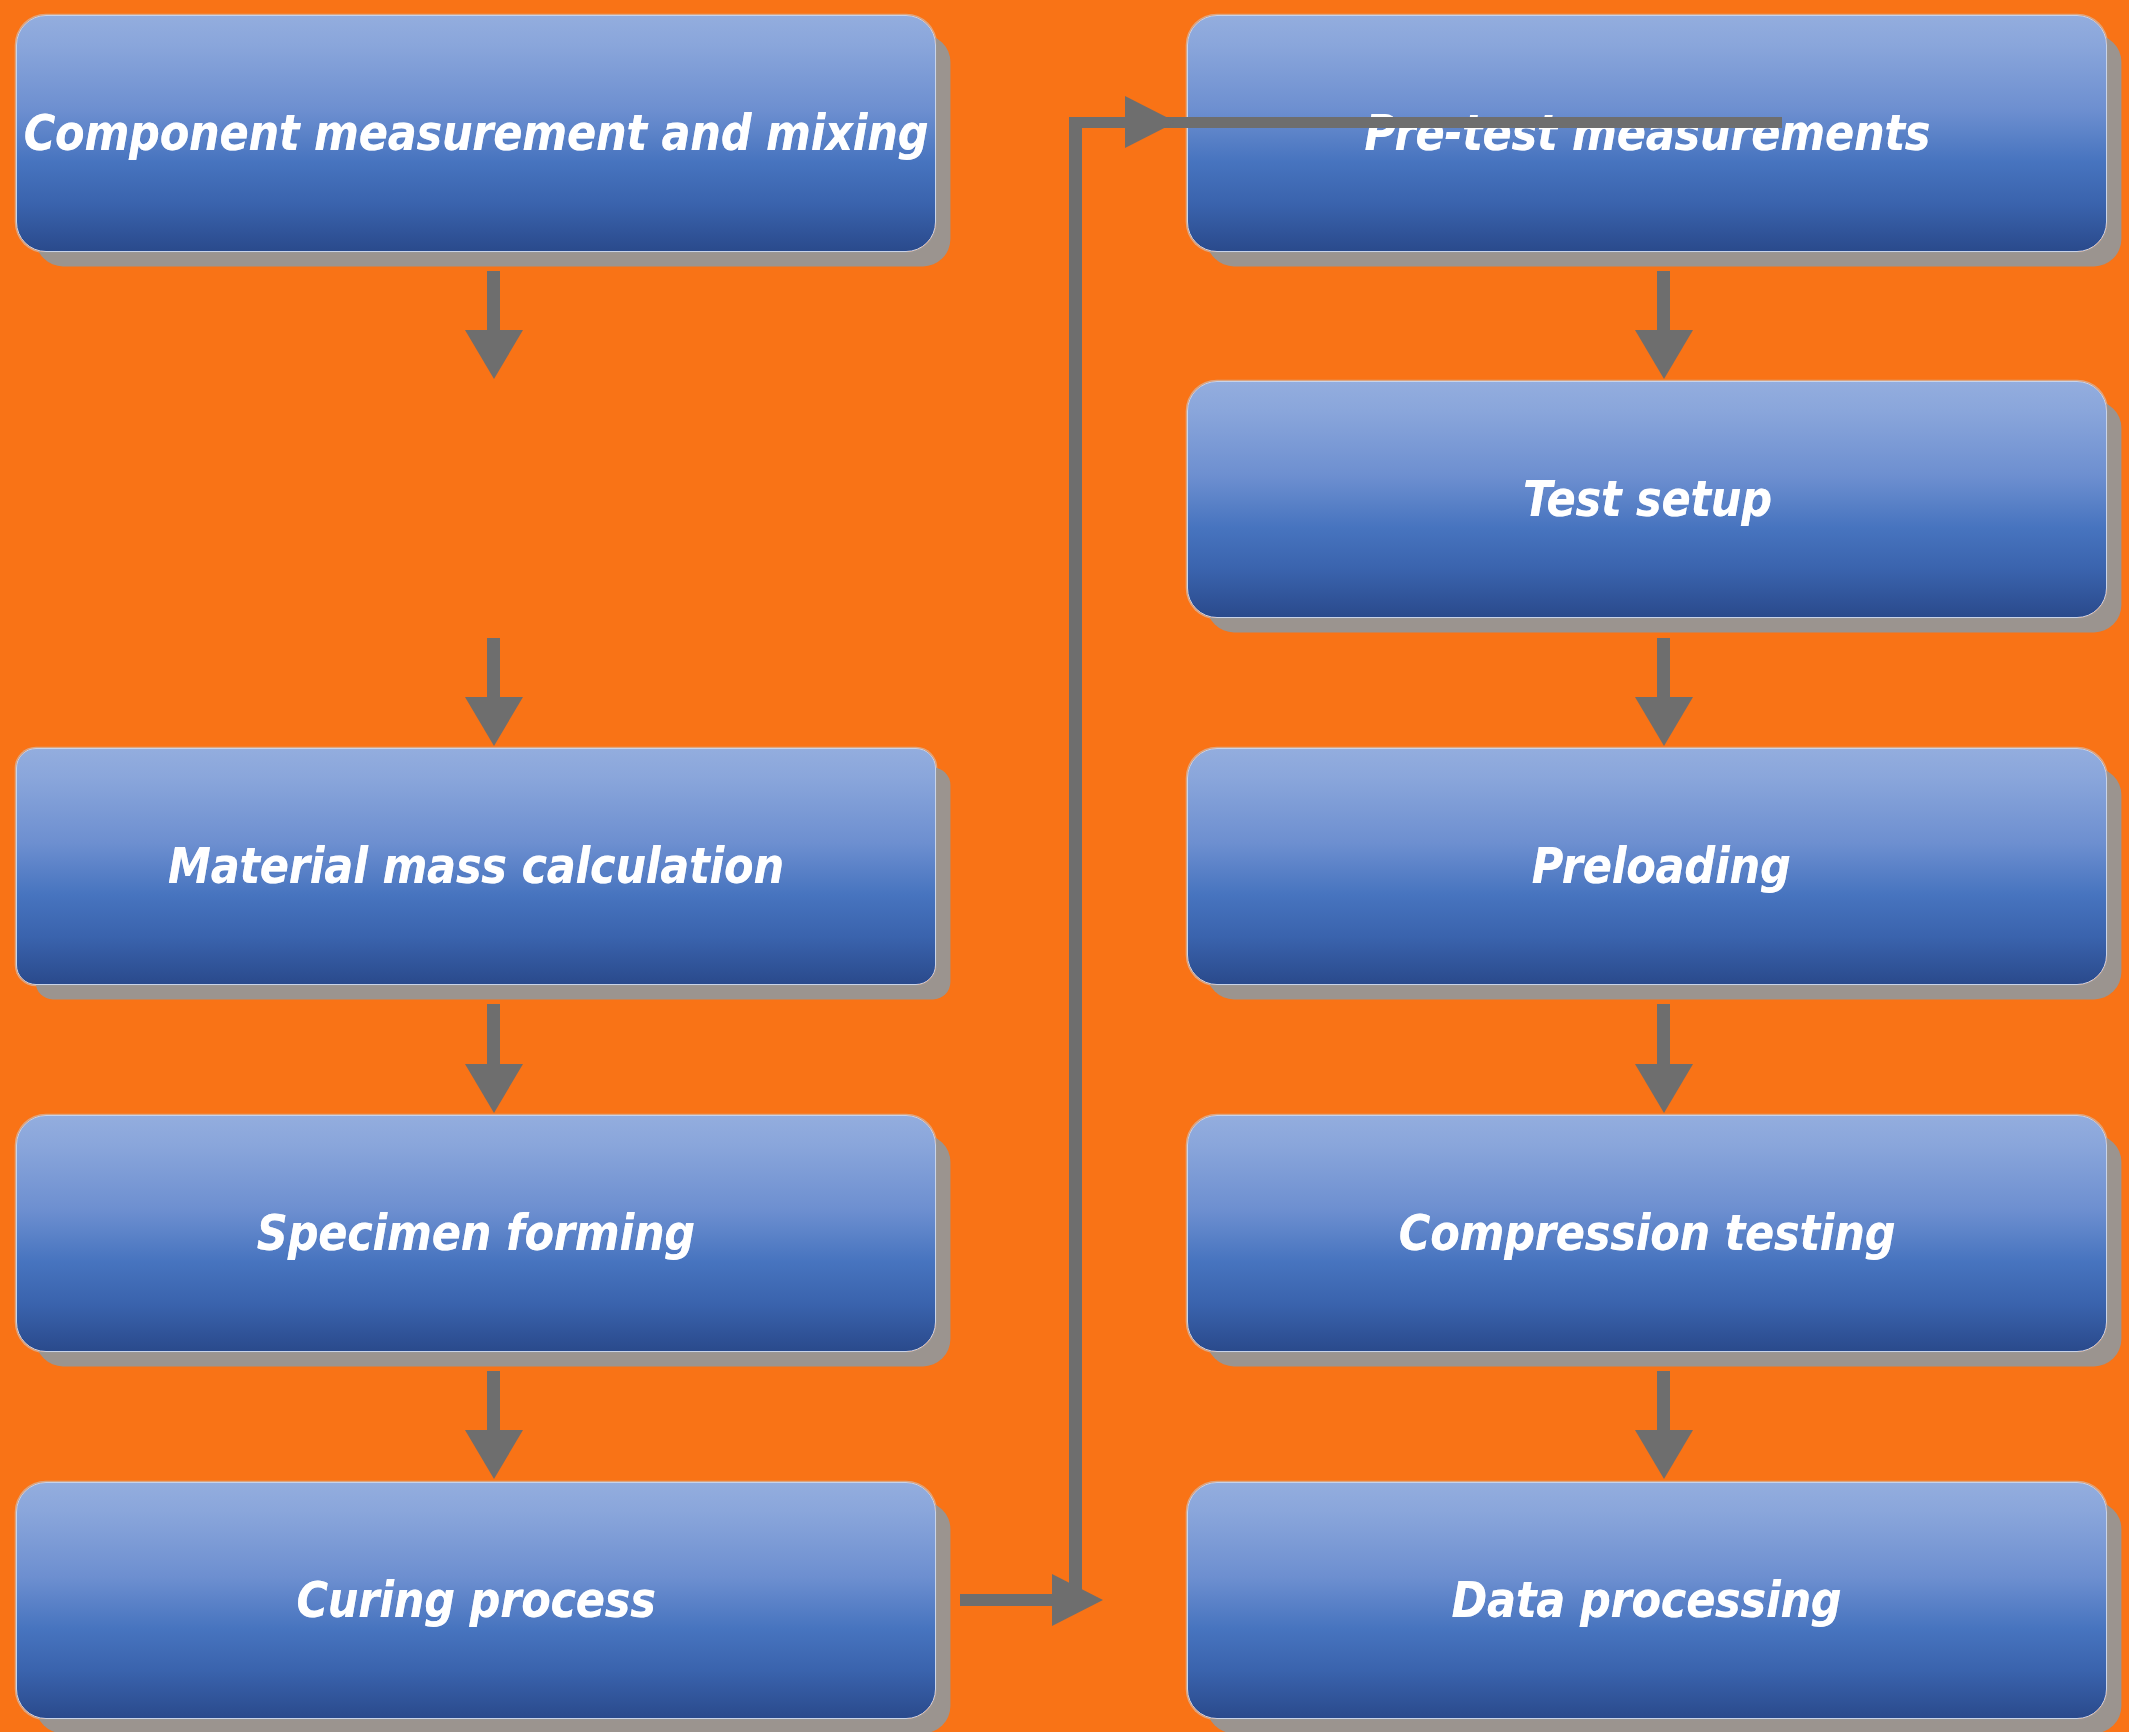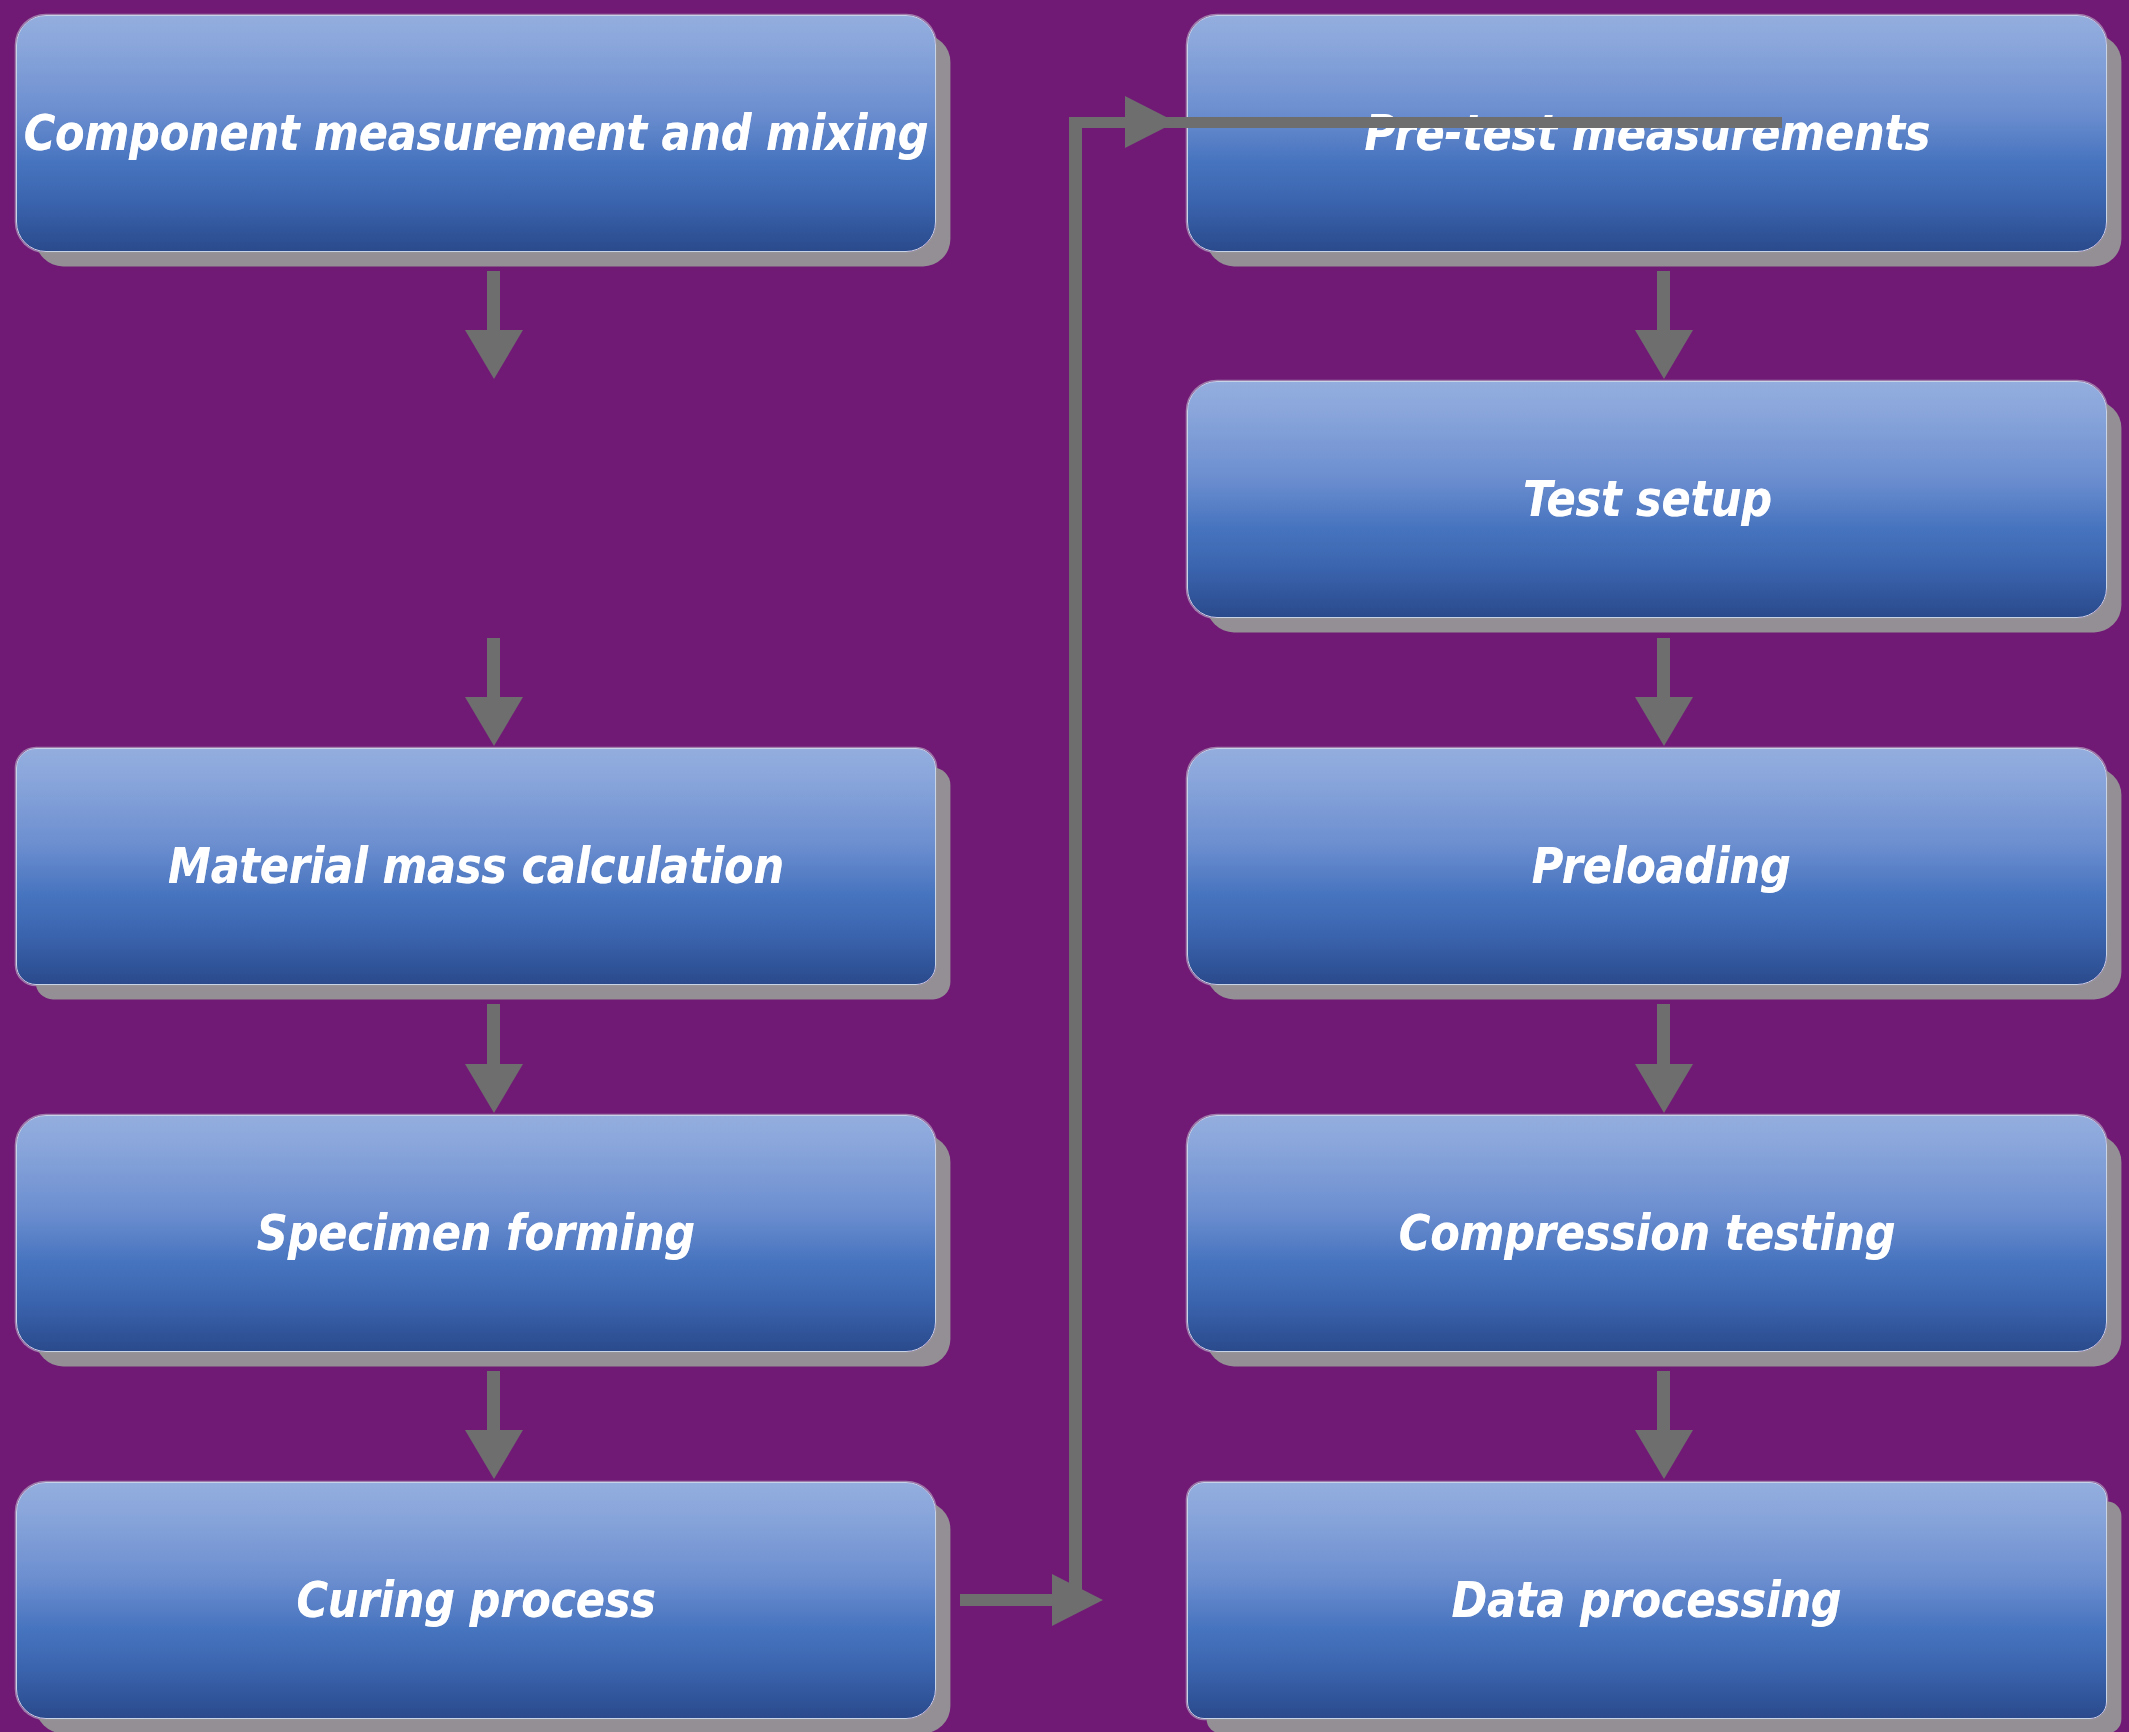--- a/index.html
+++ b/index.html
@@ -8,21 +8,21 @@
     background: #ffffff;
   }
   body {
     font-family: "Liberation Sans", sans-serif;
   }
 
   #canvas {
     position: relative;
     width: 2129px;
     height: 1732px;
-    background: #701a75;
+    background: #f97316;
     overflow: hidden;
   }
 
   
   .node {
     position: absolute;
     box-sizing: border-box;
     border-radius: 30px;
     background: linear-gradient(to bottom,
                 #93adde 0%,
@@ -108,21 +108,21 @@
   </div>
 
   <div class="node" style="left:1187px; top:748px; width:920px; height:237px;padding-left:28px;">
     <span class="node-label">Preloading</span>
   </div>
 
   <div class="node" style="left:1187px; top:1115px; width:920px; height:237px;">
     <span class="node-label">Compression testing</span>
   </div>
 
-  <div class="node" style="left:1187px; top:1482px; width:920px; height:237px;border-radius:17px;">
+  <div class="node" style="left:1187px; top:1482px; width:920px; height:237px;">
     <span class="node-label">Data processing</span>
   </div>
 
   <div class="conn-v-shaft" style="left:487px; top:271px; width:13px; height:66px;"></div>
   <div class="arrowhead-down" style="left:465px; top:330px;"></div>
 
   <div class="conn-v-shaft" style="left:487px; top:638px; width:13px; height:66px;"></div>
   <div class="arrowhead-down" style="left:465px; top:697px;"></div>
 
   <div class="conn-v-shaft" style="left:487px; top:1004px; width:13px; height:66px;"></div>

